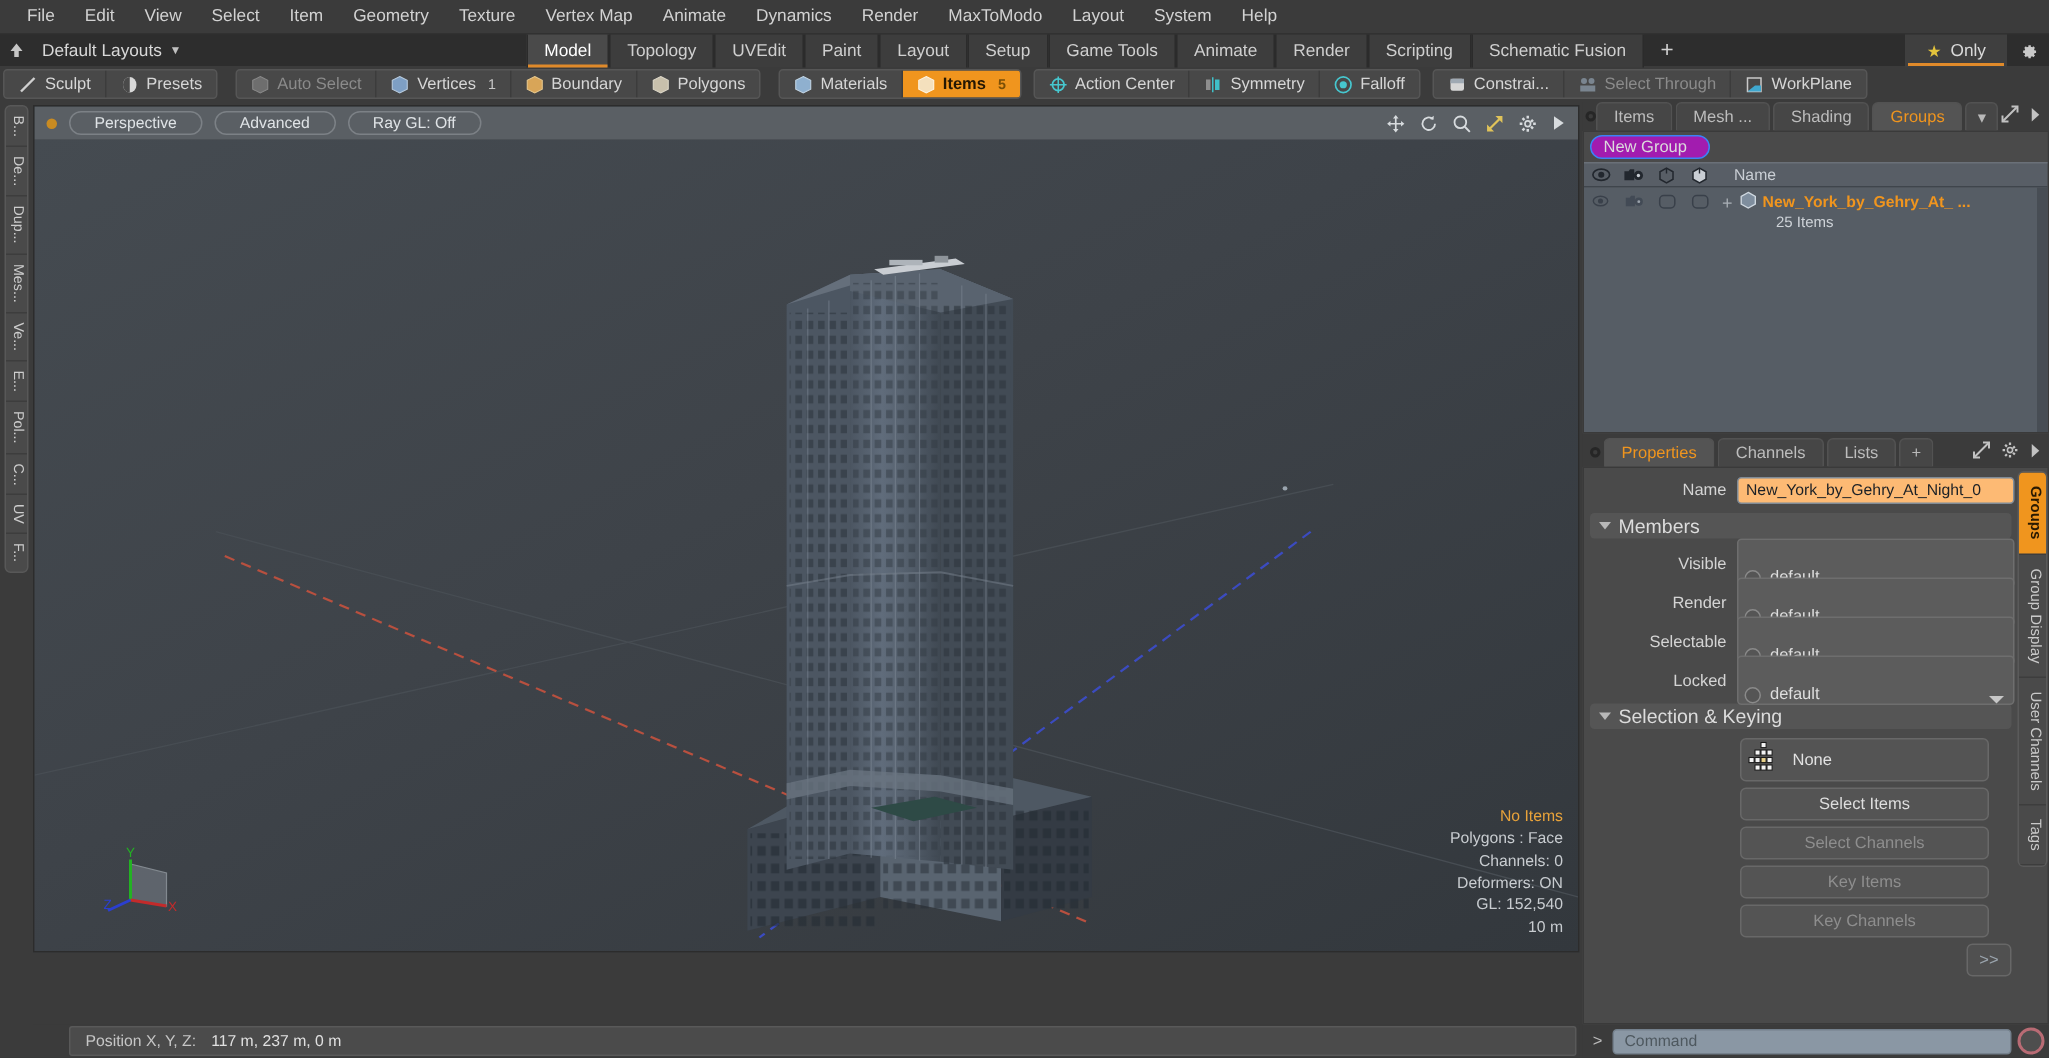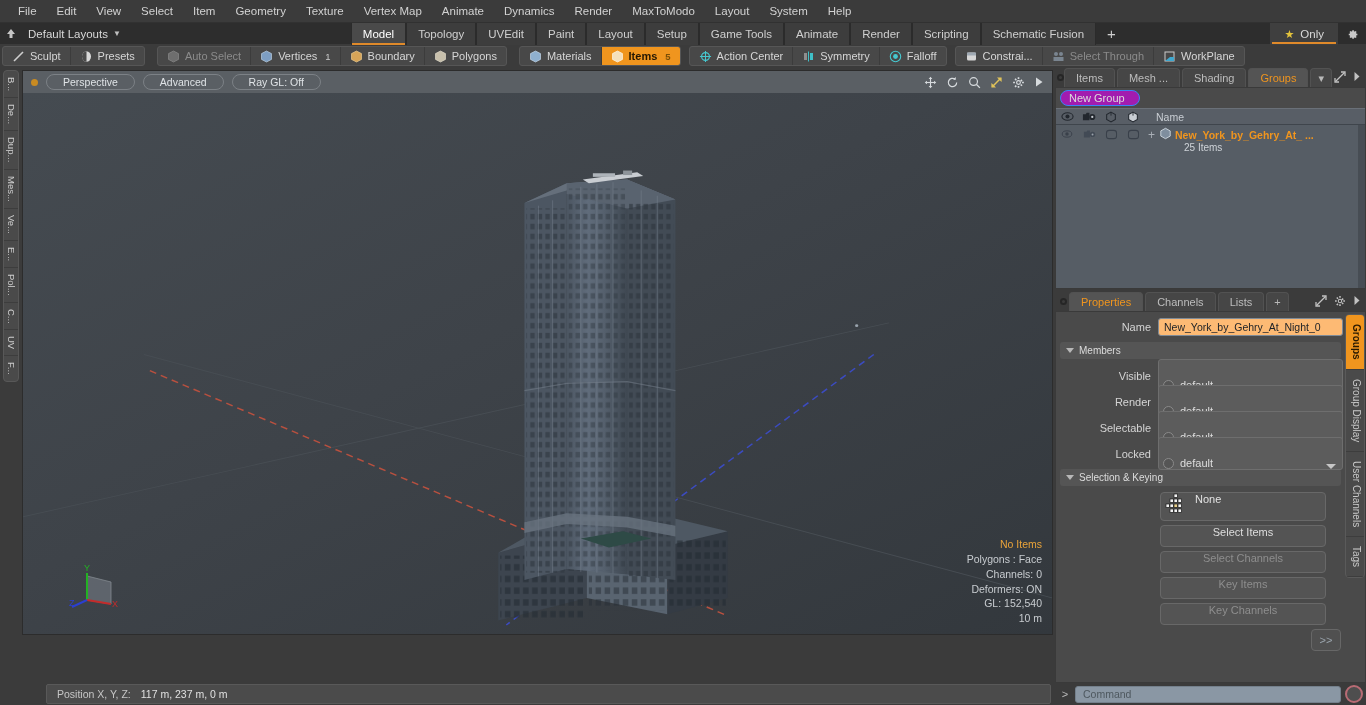--- a/index.html
+++ b/index.html
@@ -168,36 +168,36 @@
   .prop-body { background:#4a4a4a; border:1px solid #3a3a3a; flex:1 1 auto; display:flex; min-height:0; }
   .prop-main { flex:1 1 auto; padding: 4px 2px 0 2px; min-width:0; }
   .prow { display:flex; align-items:center; height:21px; margin-bottom:5px; }
   .prow .plabel { width:100px; flex:0 0 100px; text-align:right; padding-right:7px; font-size:11px; color:#d4d4d4; }
   .pfield {
     flex:1 1 auto; background:#fdba74; border:1px solid #7f8b97; border-radius:3px; height:18px;
     display:flex; align-items:center; padding-left:5px; font-size:10.5px; color:#1b2026; overflow:hidden; white-space:nowrap;
   }
   .sectionhdr {
     background:#555555; border-radius:3px; height:17px; display:flex; align-items:center; gap:5px;
-    padding-left:6px; font-size:10px; color:#dcdcdc; margin: 2px 2px 6px 2px;
+    padding-left:6px; font-size:13px; color:#dcdcdc; margin: 2px 2px 6px 2px;
   }
   .tri { width:0;height:0;border-left:4px solid transparent;border-right:4px solid transparent;border-top:5px solid #b8b8b8; }
   .combo {
     flex:1 1 auto; height:33px; background:#5c5c5c; border:1px solid #6e6e6e; border-radius:3px;
     display:flex; align-items:flex-end; padding-left:4px; gap:6px; font-size:11px; color:#dedede;
   }
   .combo .dotcircle { width:11px;height:11px;border-radius:50%;border:1px solid #8a8a8a; flex:0 0 11px; background:#555; }
   .combo .caret { margin-left:auto; margin-right:6px; width:0;height:0;
     border-left:5px solid transparent;border-right:5px solid transparent;border-top:5px solid #c6c6c6; }
 
   .sk-row { display:flex; margin-bottom:4px; }
   .sk-spacer { width:102px; flex:0 0 102px; }
   .sk-btn {
     flex:1 1 auto; height:22px; background:#545454; border:1px solid #686868; border-radius:4px;
-    display:flex; align-items:flex-start; justify-content:center; font-size:11px; color:#dedede; margin-right:17px;
+    display:flex; align-items:center; justify-content:center; font-size:11px; color:#dedede; margin-right:17px;
   }
   .sk-btn.dim { color:#8e8e8e; }
   .sk-btn.none-btn { justify-content:flex-start; padding-left:4px; gap:8px; height:29px; }
   .sk-btn.none-btn .lbl { color:#e2e2e2; }
   .fwd-row { display:flex; justify-content:flex-end; padding-right:2px; margin-top:3px; }
   .fwd-btn { width:30px;height:22px; background:#505050; border:1px solid #676767; border-radius:4px;
     display:flex;align-items:center;justify-content:center;font-size:11px;color:#9aa4ad; }
 
   .rightstrip { width:20px; flex:0 0 20px; display:flex; flex-direction:column; padding-top:2px; }
   .rvtabs { background:#4a4a4a; border:1px solid #5a5a5a; border-radius:4px; overflow:hidden; display:flex; flex-direction:column; }

